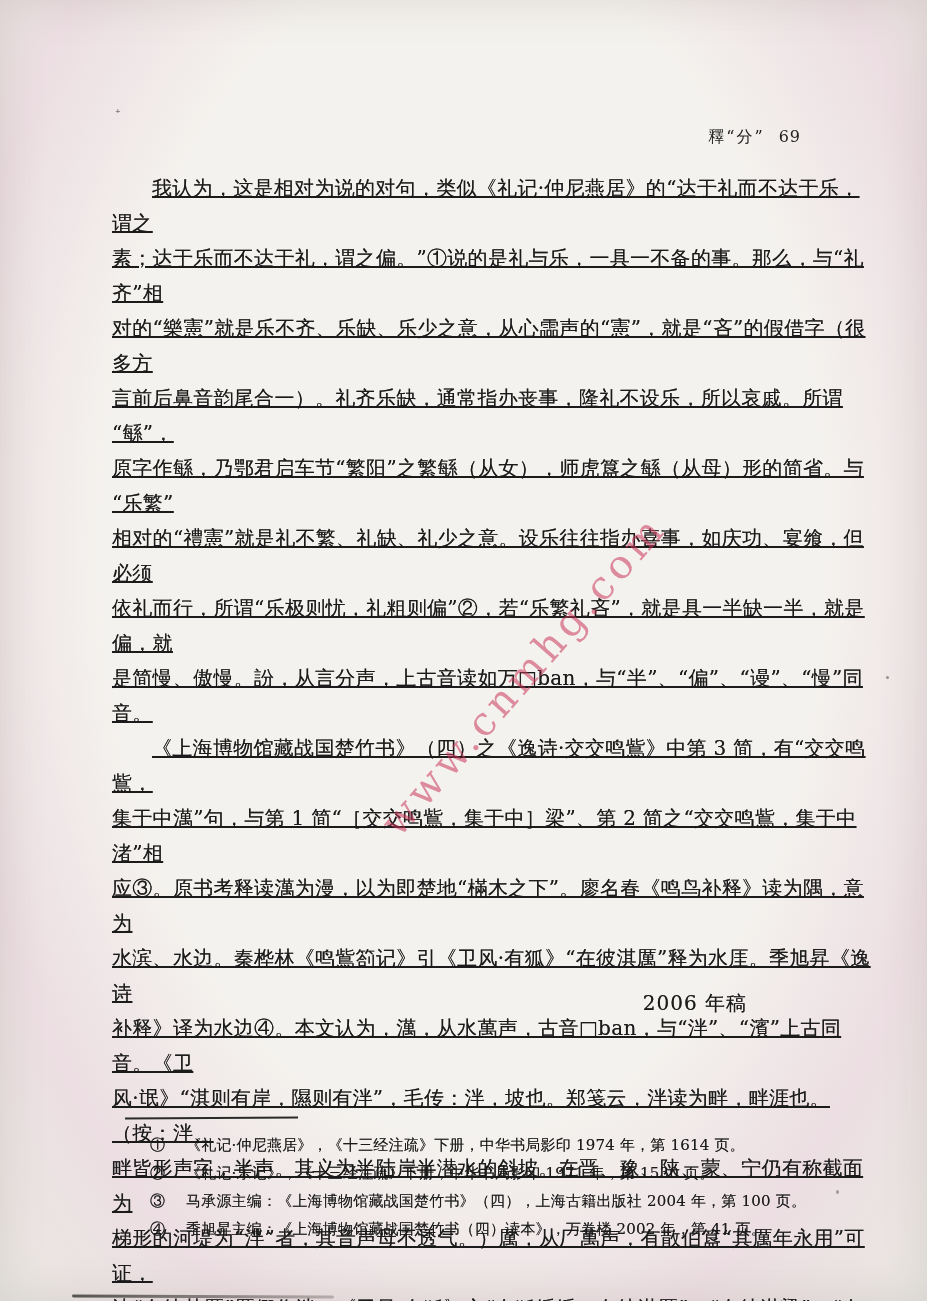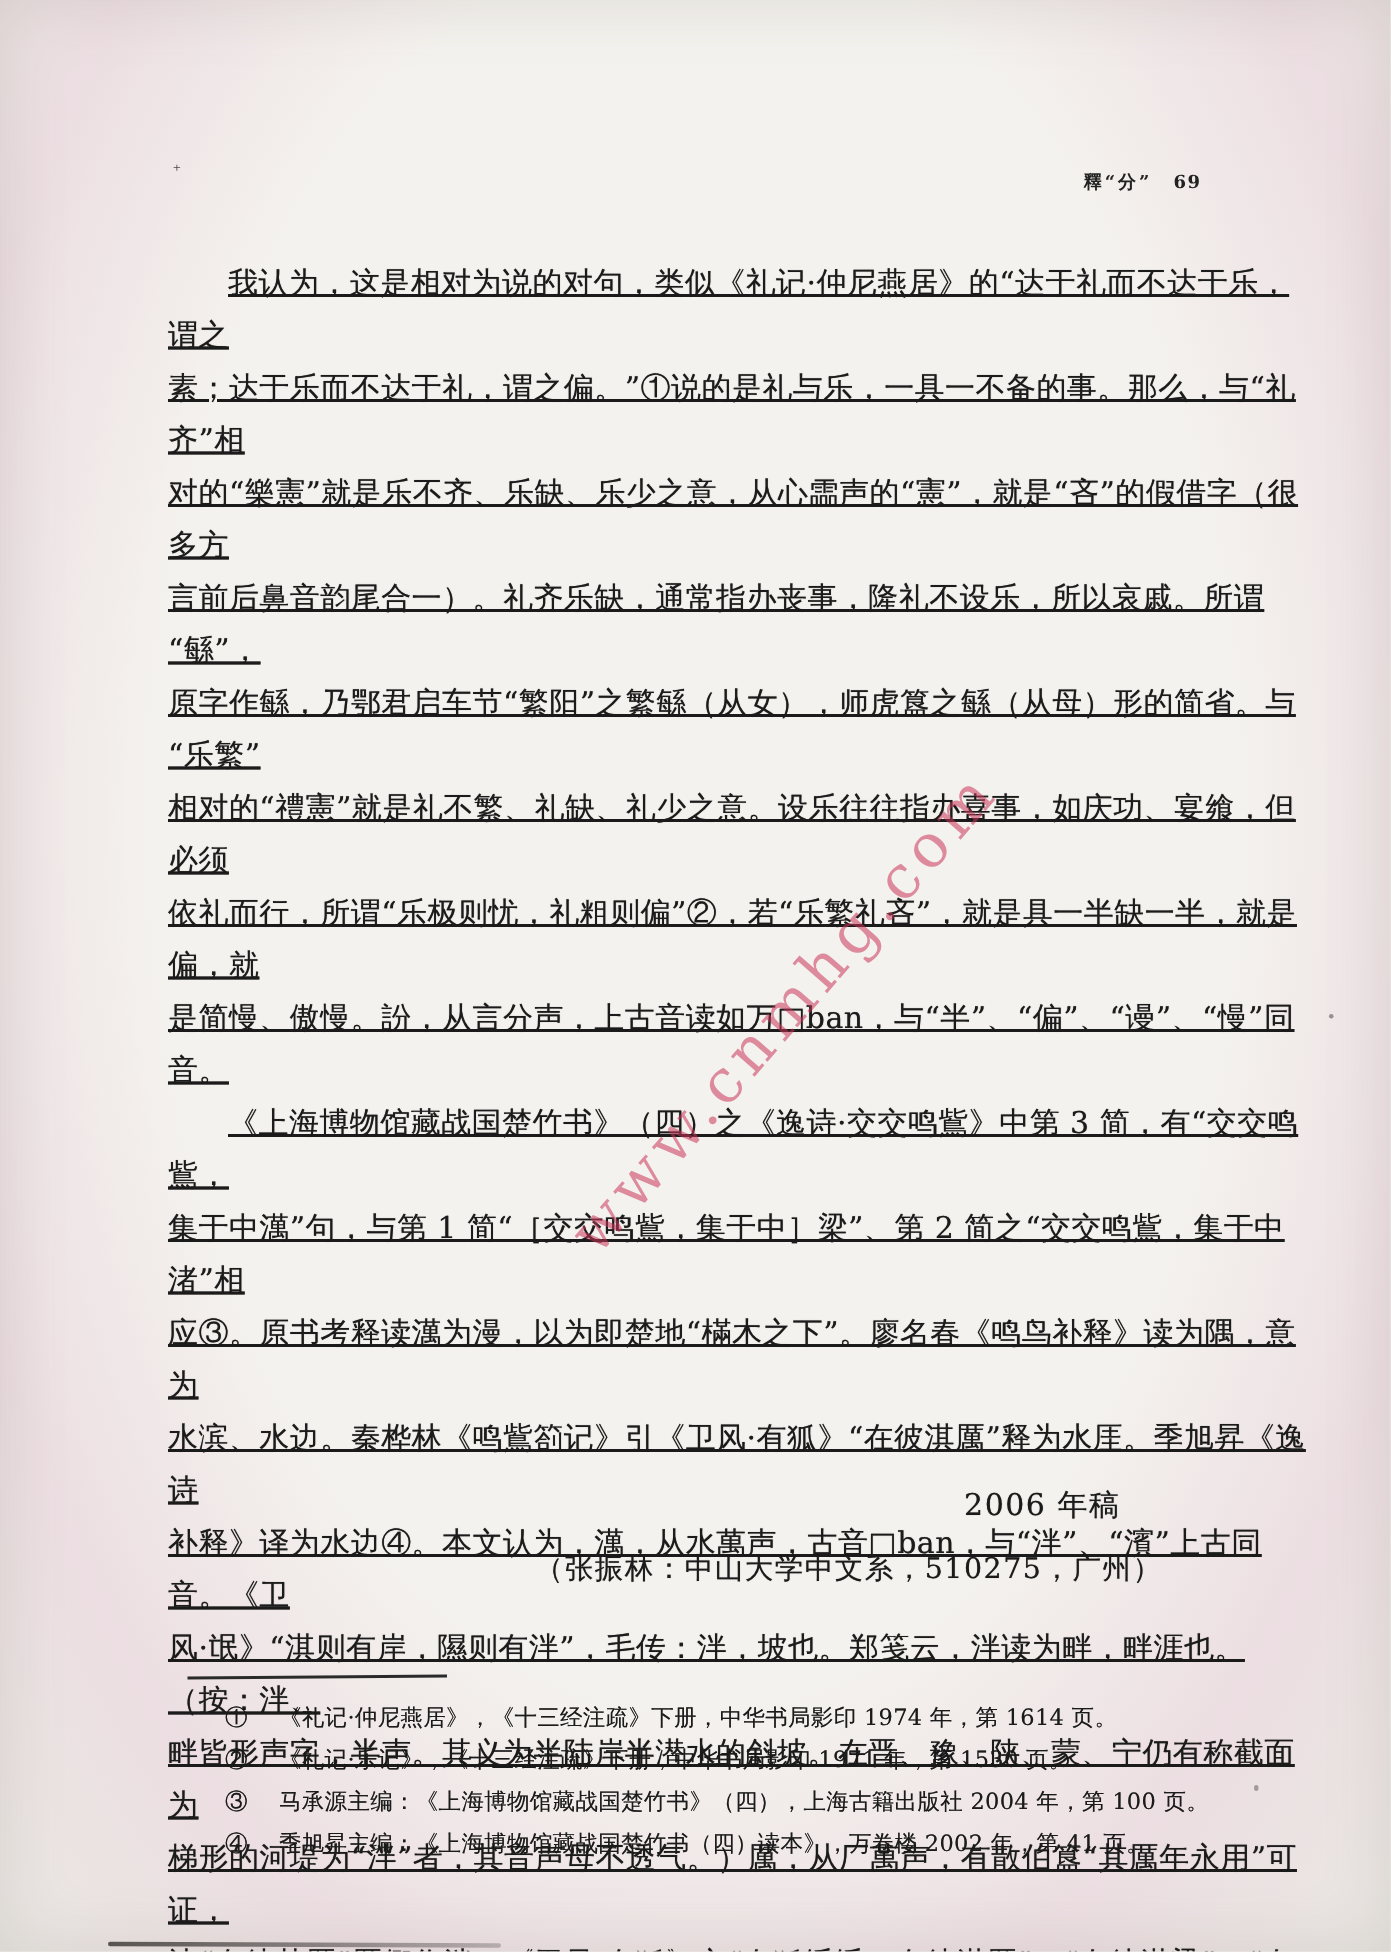--- a/index.html
+++ b/index.html
@@ -10,24 +10,24 @@
     margin: 0 auto;
     background: radial-gradient(ellipse at 50% 42%, #f4f2ee 55%, #ecdee2 78%, #eae8e3 100%);
     background-color: #f2f0ec;
     overflow: hidden;
     font-family: "DejaVu Serif", "Liberation Serif", serif;
     color: #1b1b1b;
     box-shadow: inset 0 0 45px rgba(120,110,100,0.18);
   }
   .running-head {
     position: absolute;
-    top: 113px;
+    top: 127px;
     right: 126px;
-    font-size: 12px;
-    font-weight: bold;
+    font-size: 16px;
+    font-weight: normal;
     letter-spacing: 2px;
     color: #222;
   }
   .running-head .pageno { margin-left: 14px; letter-spacing: 1px; }
   .body-text {
     position: absolute;
     top: 171px;
     left: 112px;
     width: 763px;
     font-size: 20px;
@@ -135,21 +135,20 @@
 畔皆形声字，半声。其义为半陆岸半潜水的斜坡。在晋、豫、陕、蒙、宁仍有称截面为
 梯形的河堤为“泮”者，其音声母不透气。）厲，从厂萬声，有散伯簋“其厲年永用”可证，
 诗“在彼其厲”厲假作泮。《卫风·有狐》之“有狐绥绥，在彼淇厲”、“在彼淇梁”、“在彼
 淇侧”，同“交交鸣鴜，集于中梁”、“集于中渚”、“集于中澫”相似，分别以狐或鴜停站在
 水边堤岸上为诗起兴。泮、濱、澫、厲在上述例句中可以看作是读音相同（□ban）、意
 义相同（半水半陆的坡岸）的异体字。</p>
 
   </div>
 
   <div class="signature-date">2006 年稿</div>
-  <div class="signature-affiliation">（张振林：中山大学中文系，510275，广州）</div>
 
   <div class="footnote-separator"></div>
 
   <div class="footnotes">
     <div class="footnote-item">
       <span class="footnote-number">①</span>
       <span class="footnote-text">《礼记·仲尼燕居》，《十三经注疏》下册，中华书局影印 1974 年，第 1614 页。</span>
     </div>
     <div class="footnote-item">
       <span class="footnote-number">②</span>

